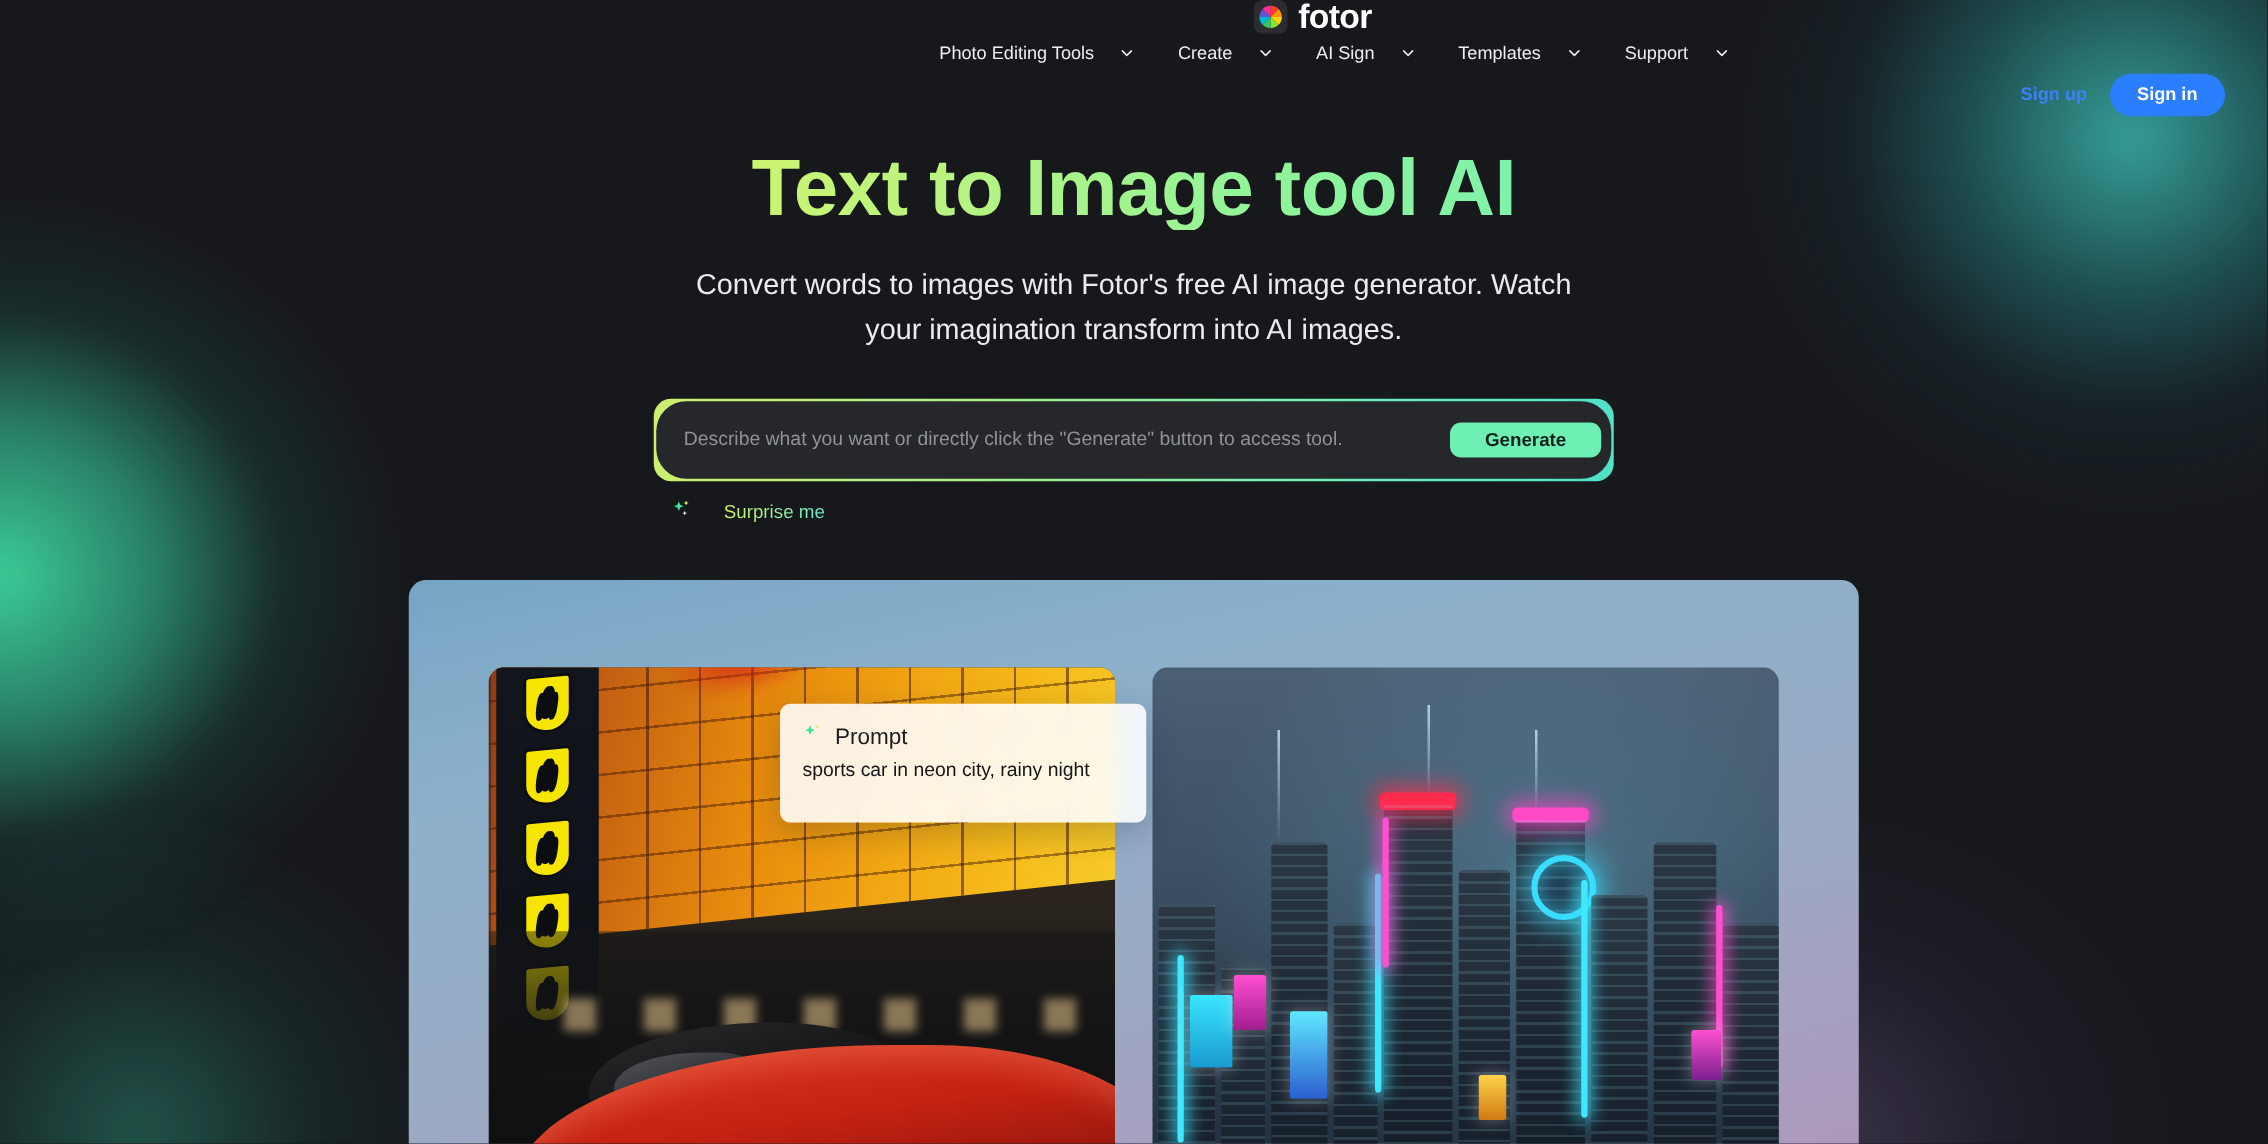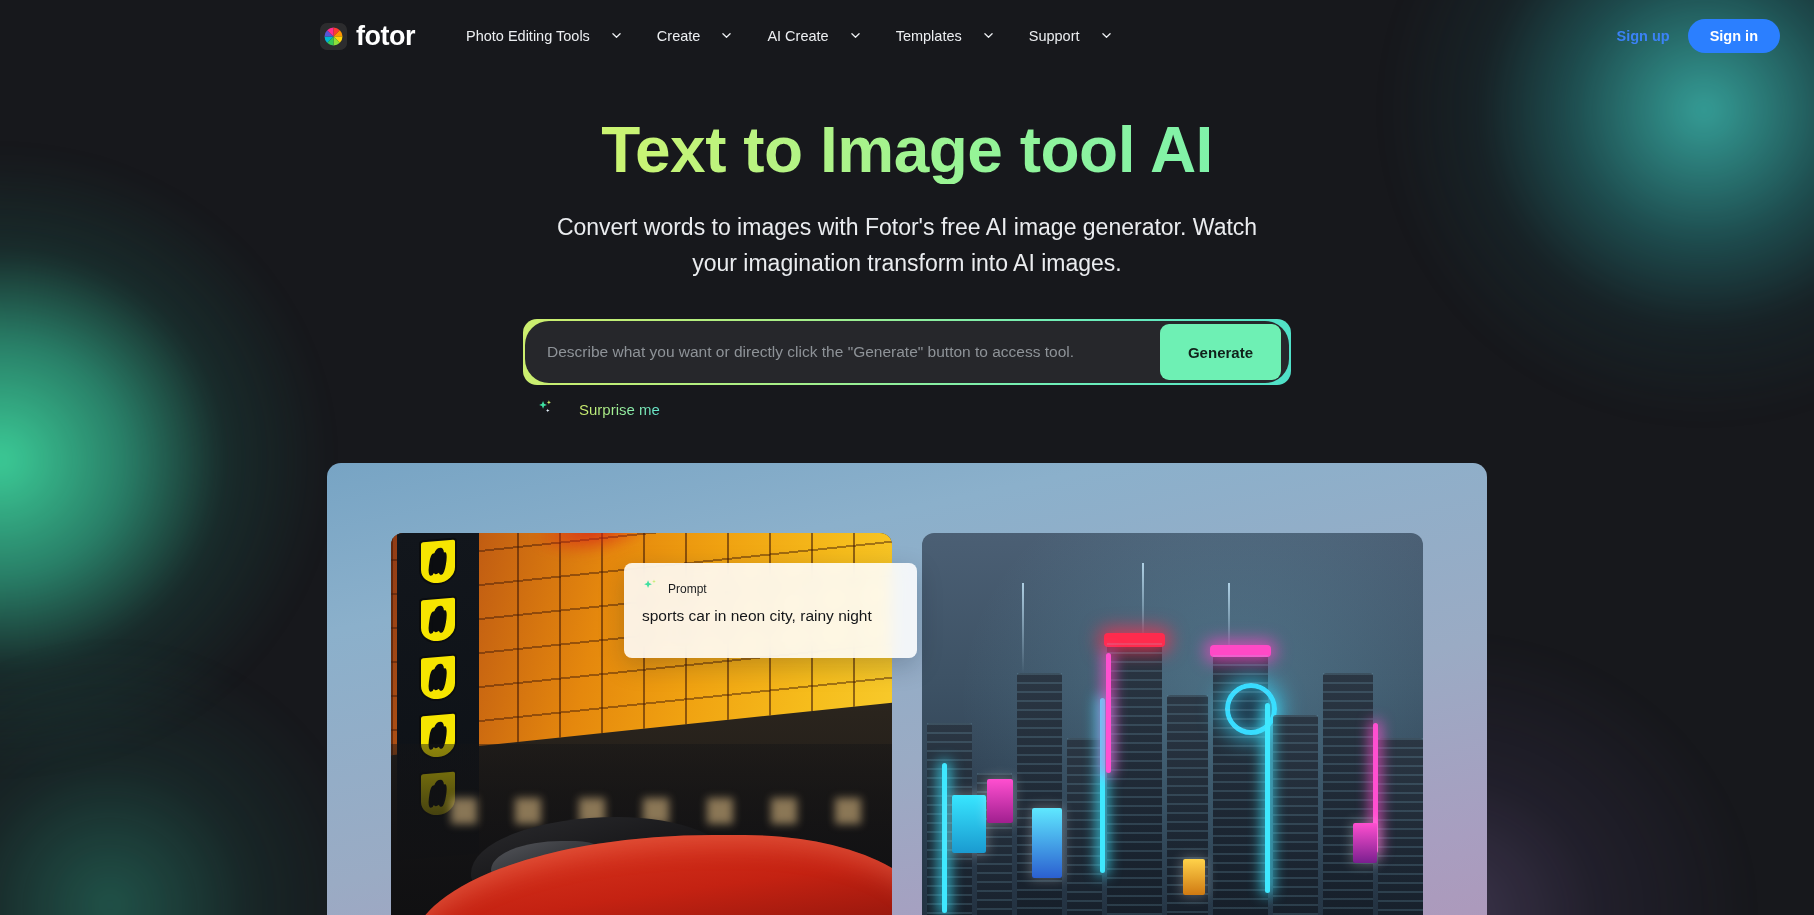--- a/index.html
+++ b/index.html
@@ -28,21 +28,22 @@
   }
   .glow-bottomright {
     right:60px; bottom:-280px; width:620px; height:560px;
     background:radial-gradient(closest-side, rgba(150,120,190,0.30) 0%, rgba(95,75,135,0.14) 50%, rgba(23,24,28,0) 100%);
   }
 
   
   .header {
     position:relative; z-index:5;
     height:56px; display:flex; align-items:center;
-    padding:16px 34px 0 320px;
+    padding:0 34px 0 320px;
+    flex-direction:column;
   }
   .logo { display:flex; align-items:center; gap:9px; cursor:pointer; }
   .logo-mark {
     width:27px; height:27px; border-radius:7px; overflow:hidden;
     background:#2a2a2a; display:block; flex:none;
   }
   .logo-text { font-size:27px; font-weight:700; color:#fff; letter-spacing:-0.5px; line-height:1; }
 
   .nav { display:flex; align-items:center; margin-left:33px; gap:0; }
   .nav-item {
@@ -88,21 +89,21 @@
   }
   .prompt-input {
     flex:1; background:transparent; border:none; outline:none;
     color:#e6e8ea; font-size:15.5px; font-family:"Liberation Sans", sans-serif;
     height:100%;
   }
   .prompt-input::placeholder { color:#8e9398; }
   .generate-btn {
     background:#6ef0b4; color:#10211a; border:none; cursor:pointer;
     font-size:15px; font-weight:700; border-radius:9px;
-    padding:0 28px; height:56px; flex:none;
+    padding:0 28px; height:28px; flex:none;
     font-family:"Liberation Sans", sans-serif;
   }
 
   .surprise-row {
     width:768px; margin:14px auto 0; display:flex; align-items:center;
     gap:9px; padding-left:14px;
   }
   .surprise-link {
     display:flex; align-items:center; gap:25px; cursor:pointer;
     font-size:15px; font-weight:500;
@@ -244,21 +245,21 @@
   
   .prompt-card {
     position:absolute; z-index:8;
     left:624px; top:563px; width:293px; height:95px;
     background:rgba(255,255,255,0.88);
     backdrop-filter:blur(8px); -webkit-backdrop-filter:blur(8px);
     border-radius:8px; padding:15px 18px;
     box-shadow:0 8px 26px rgba(10,20,35,.22);
   }
   .prompt-card-head { display:flex; align-items:center; gap:9px; }
-  .prompt-card-title { font-size:12px; color:#1b1d20; font-weight:400; }
+  .prompt-card-title { font-size:18px; color:#1b1d20; font-weight:400; }
   .prompt-card-text {
     margin-top:7px; font-size:15.5px; color:#141619; font-weight:500; line-height:1.25;
   }
   .sparkle { display:block; flex:none; }
 </style>
 </head>
 <body>
 
 <div id="page">
 
@@ -302,21 +303,21 @@
       <div class="nav-item">
         <span>Create</span>
         <span class="chev">
           <svg width="9" height="9" viewBox="0 0 10 6">
               <path d="M1 1l4 4 4-4" stroke="#eceef1" stroke-width="1.4" fill="none" stroke-linecap="round" stroke-linejoin="round"></path>
             </svg>
         </span>
       </div>
 
       <div class="nav-item">
-        <span>AI Create</span>
+        <span>AI Sign</span>
         <span class="chev">
           <svg width="9" height="9" viewBox="0 0 10 6">
               <path d="M1 1l4 4 4-4" stroke="#eceef1" stroke-width="1.4" fill="none" stroke-linecap="round" stroke-linejoin="round"></path>
             </svg>
         </span>
       </div>
 
       <div class="nav-item">
         <span>Templates</span>
         <span class="chev">

